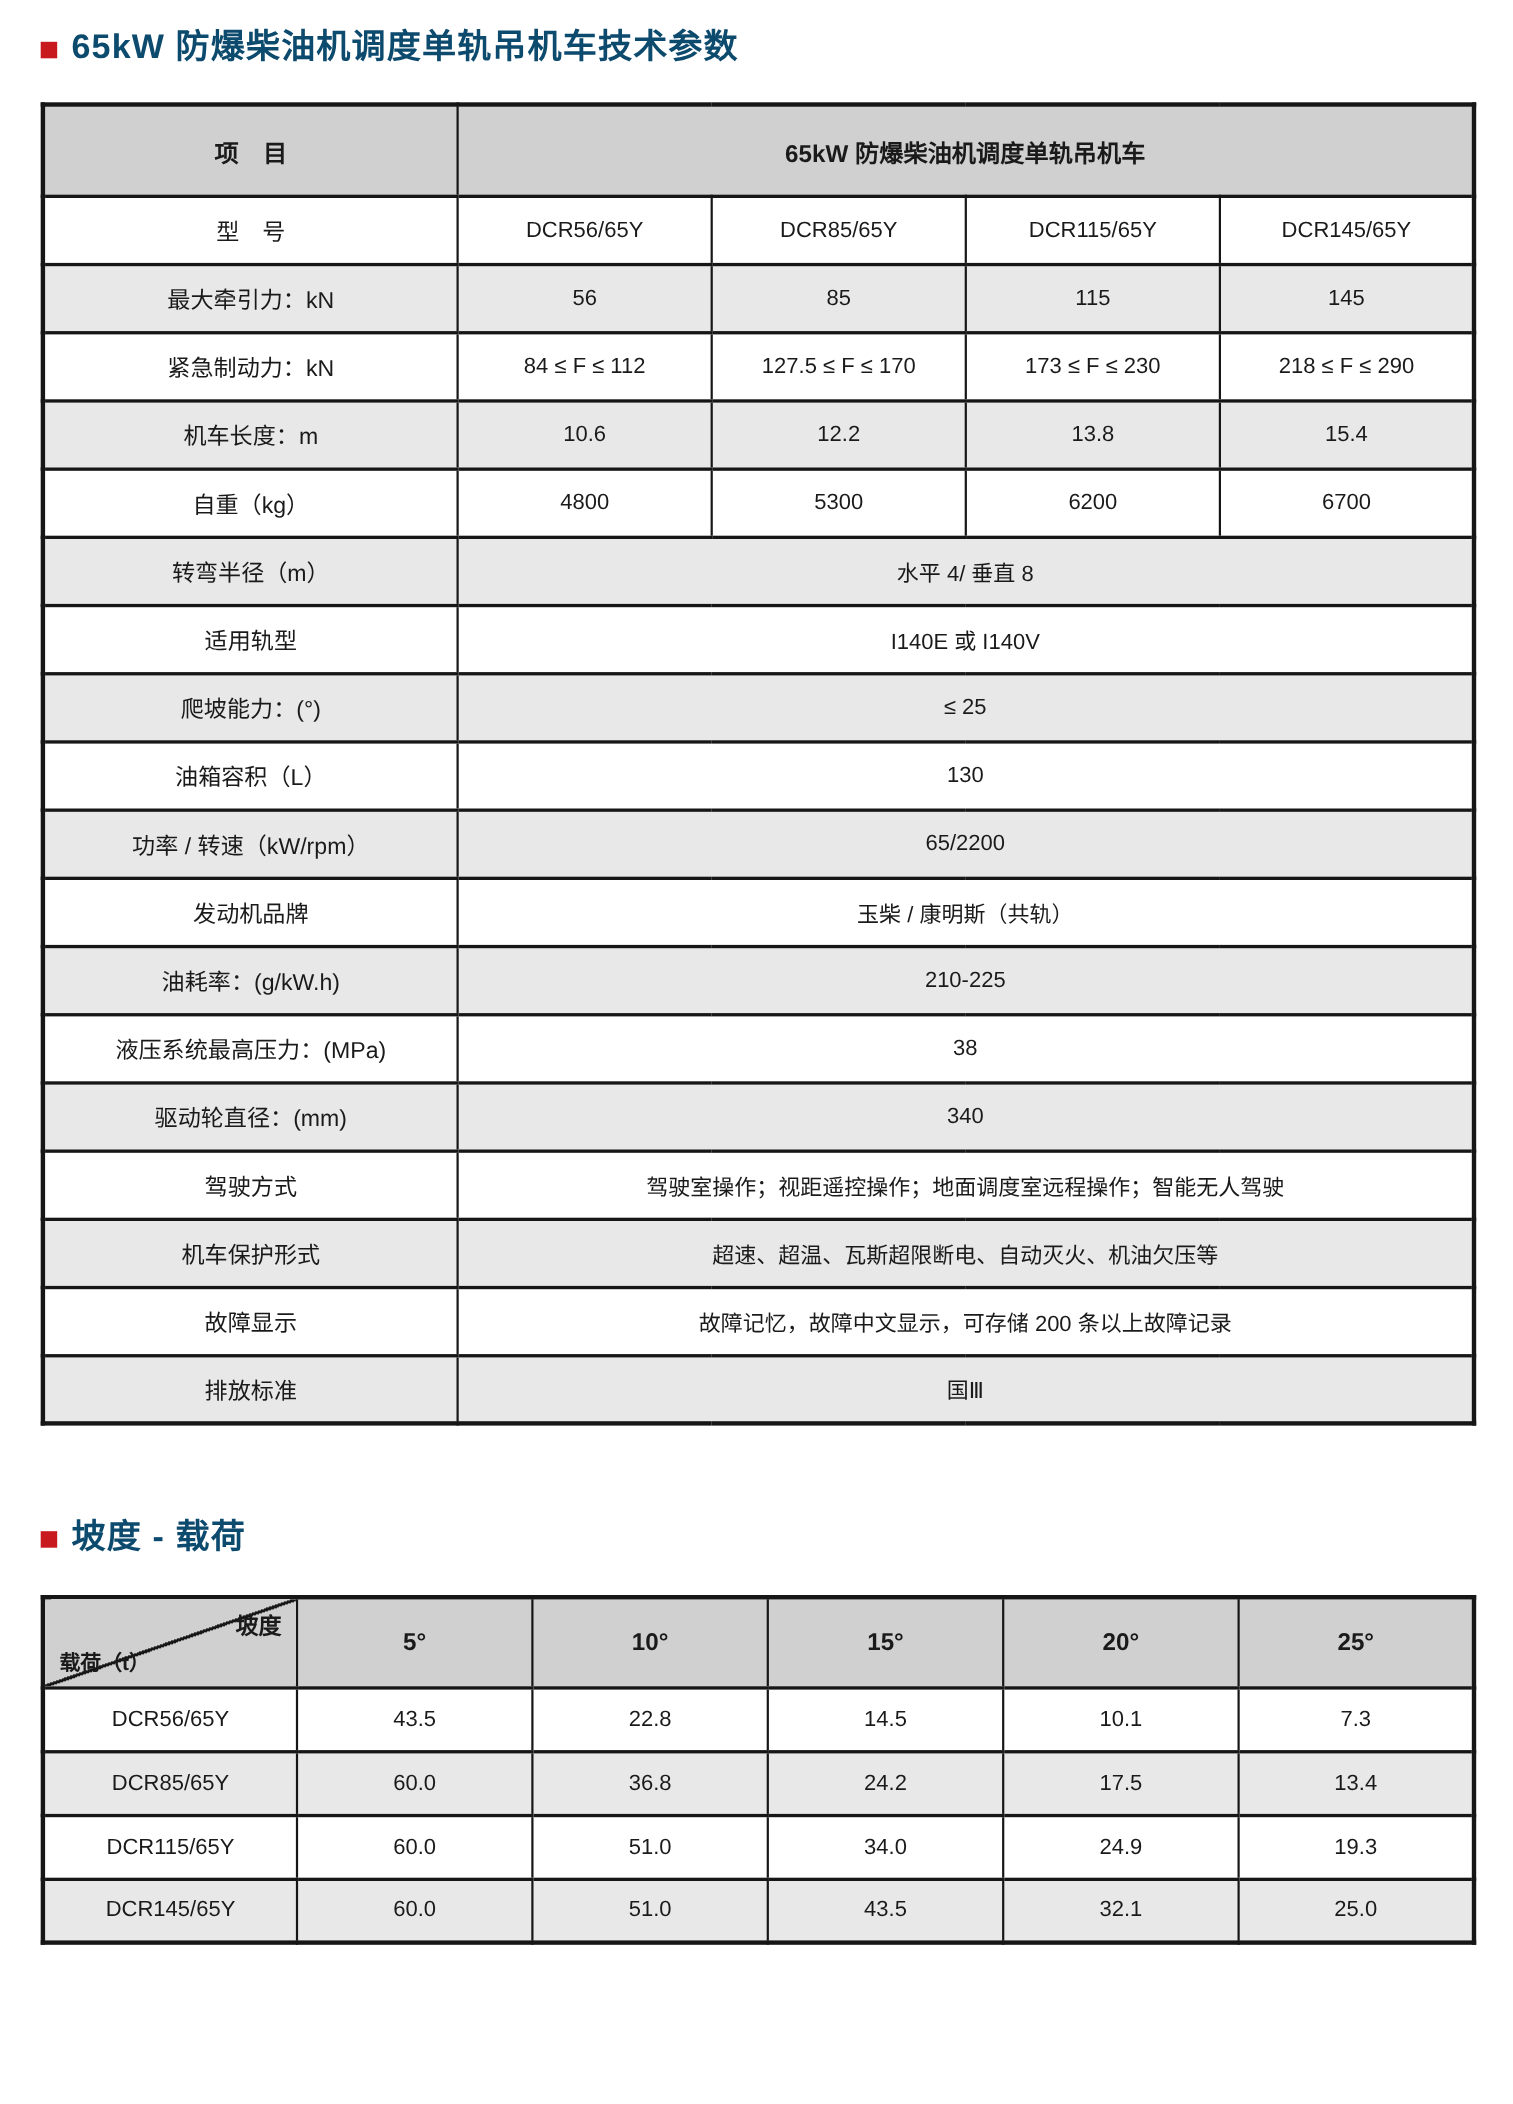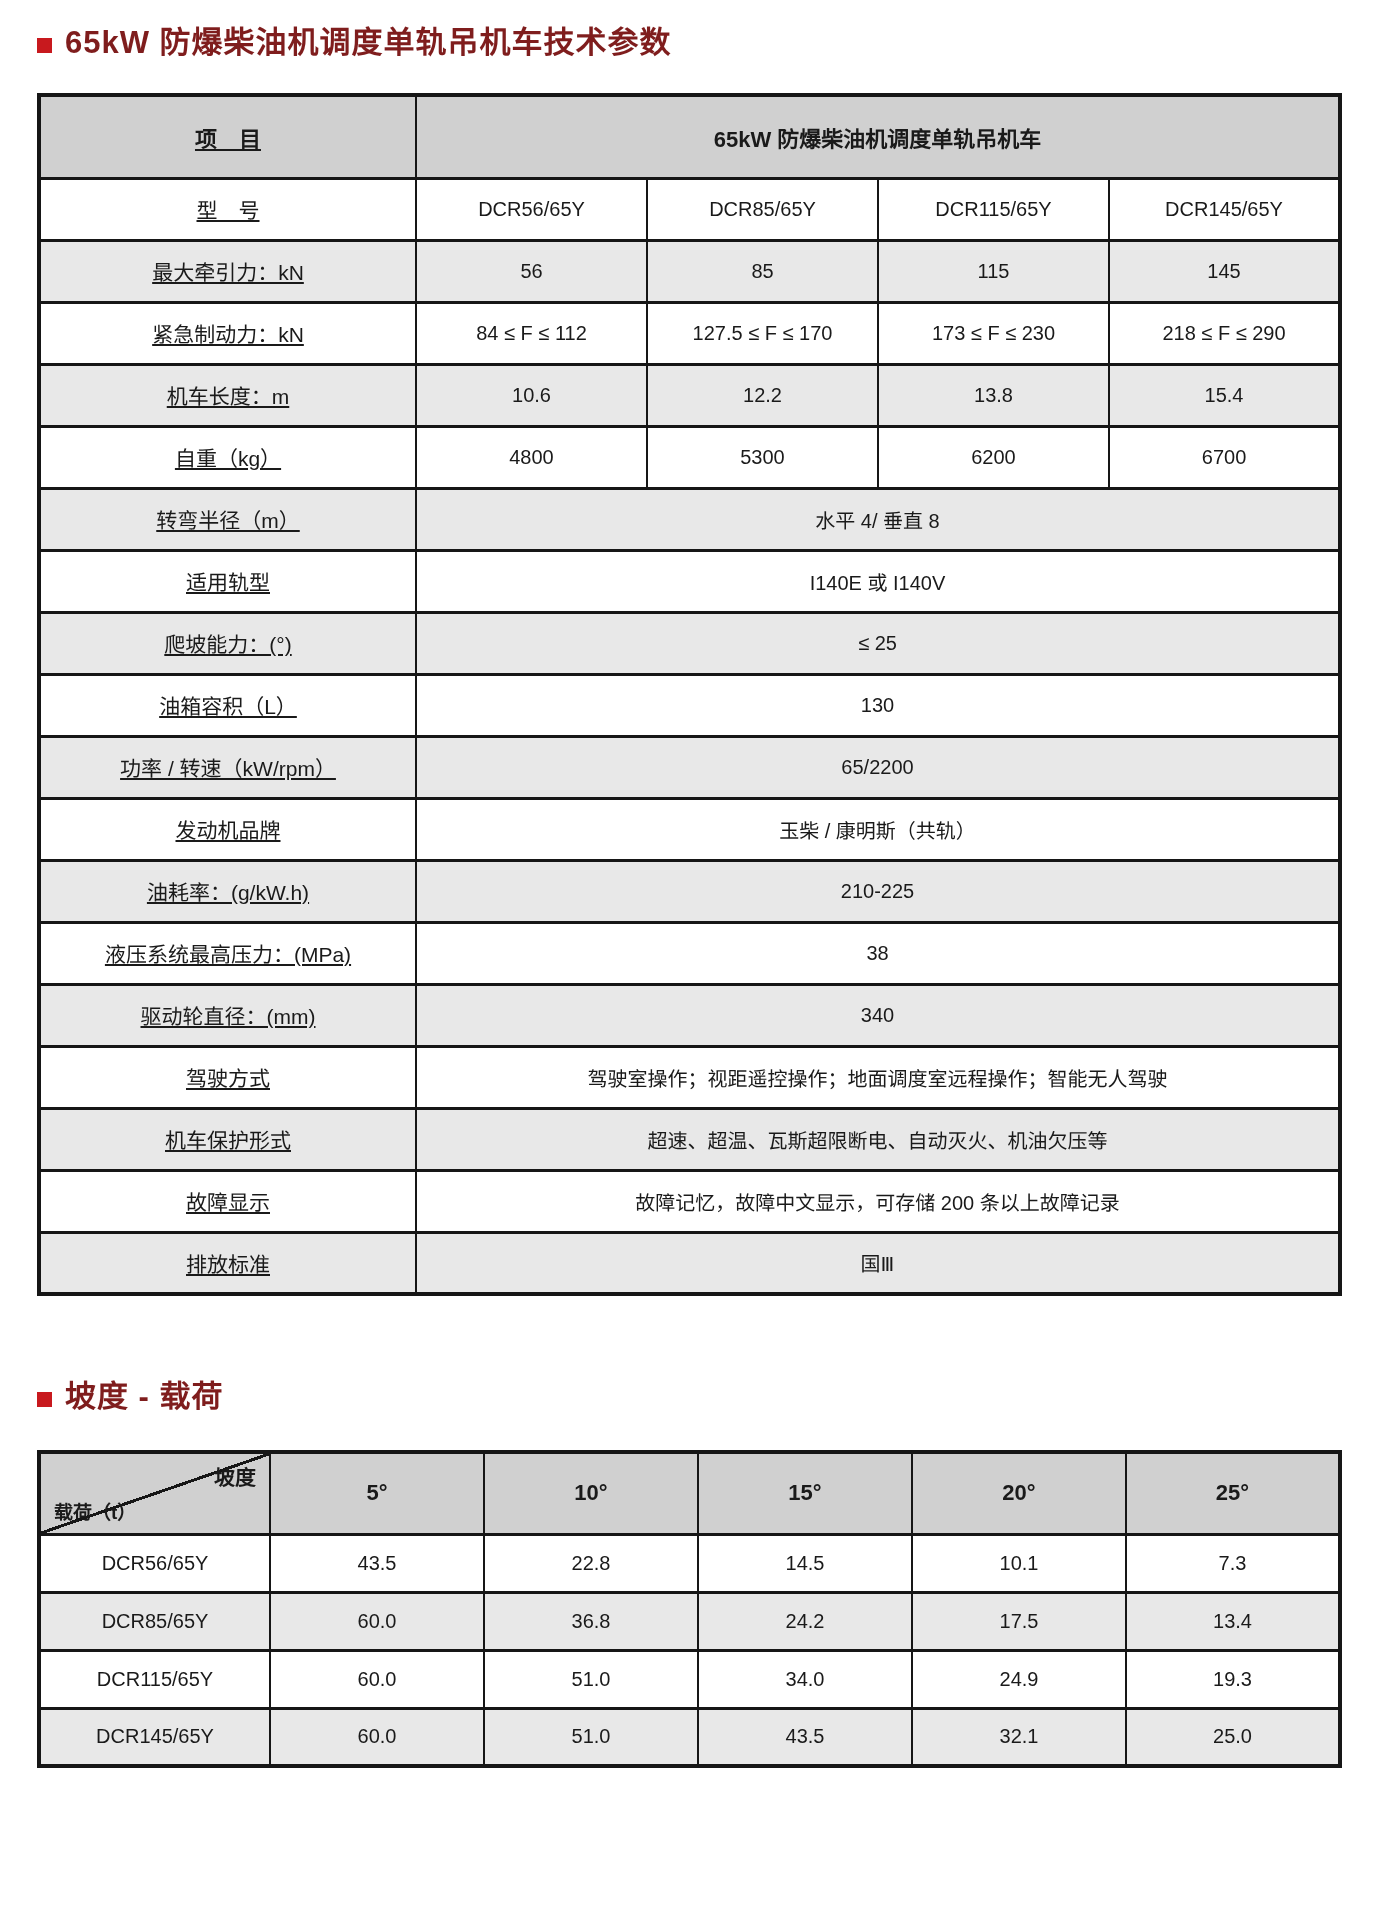--- a/index.html
+++ b/index.html
@@ -8,21 +8,21 @@
     width: 1375px; height: 1913px;
     background: #ffffff;
     color: #1a1a1a;
     font-family: "Liberation Sans", "DejaVu Sans", sans-serif;
   }
   .page { width: 1375px; height: 1913px; padding: 26px 37px 0 37px; overflow: hidden; }
 
   
   .section-title {
     display: flex; align-items: center;
-    color: #7f1d1d; font-weight: bold; font-size: 31px;
+    color: #0c4a6e; font-weight: bold; font-size: 31px;
     letter-spacing: 1px; line-height: 1.1;
   }
   .bullet {
     flex: 0 0 auto;
     width: 15px; height: 15px; background: #c8191e;
     margin-right: 13px; margin-top: 5px;
   }
 
   
   table {
@@ -40,21 +40,21 @@
   }
 
   
   .spec-table { margin-top: 33px; }
   .spec-table td { height: 62px; }
   .spec-table tr:first-child td {
     height: 83px; background: #d0d0d0;
     font-weight: bold; font-size: 22px;
   }
   .spec-table tr:nth-child(odd):not(:first-child) td { background: #e8e8e8; }
-  .spec-table td.label-col { font-size: 21px; text-decoration: underline; }
+  .spec-table td.label-col { font-size: 21px; }
 
   
   .load-section { margin-top: 84px; }
   .load-table { margin-top: 36px; }
   .load-table td { height: 58px; }
   .load-table tr:first-child td {
     height: 82px; background: #d0d0d0;
     font-weight: bold; font-size: 22px;
   }
   .load-table tr:nth-child(odd):not(:first-child) td { background: #e8e8e8; }

